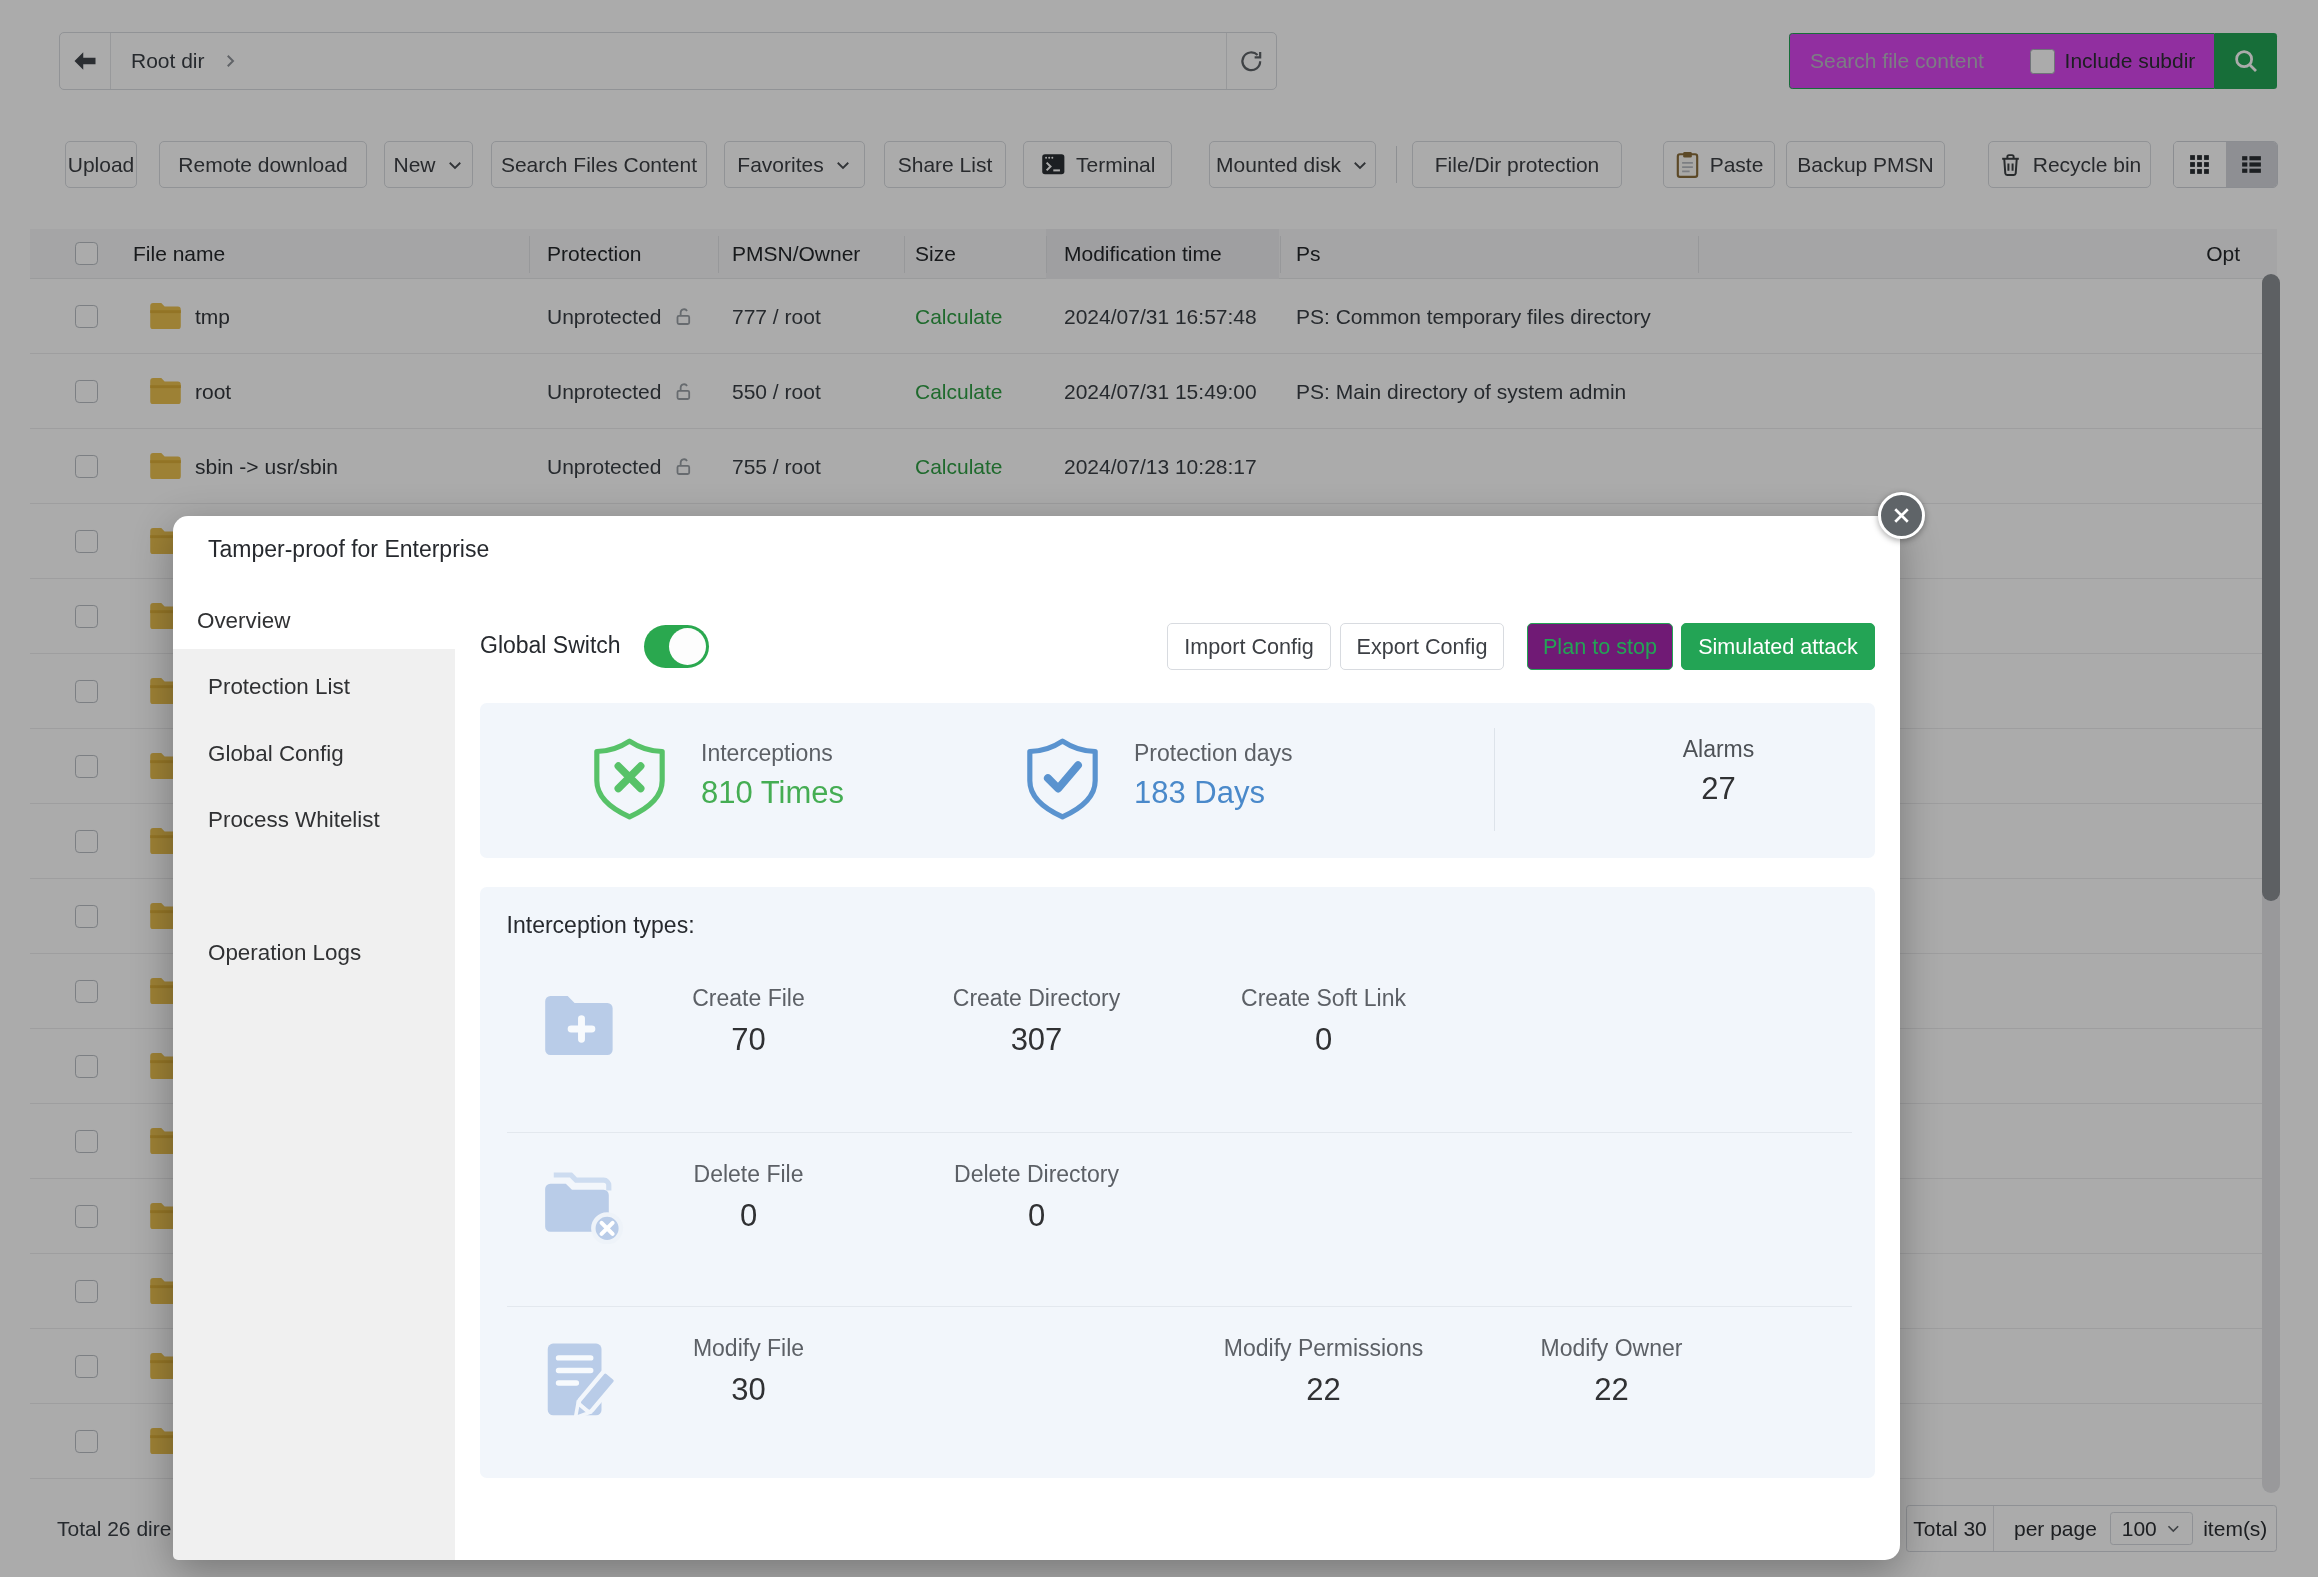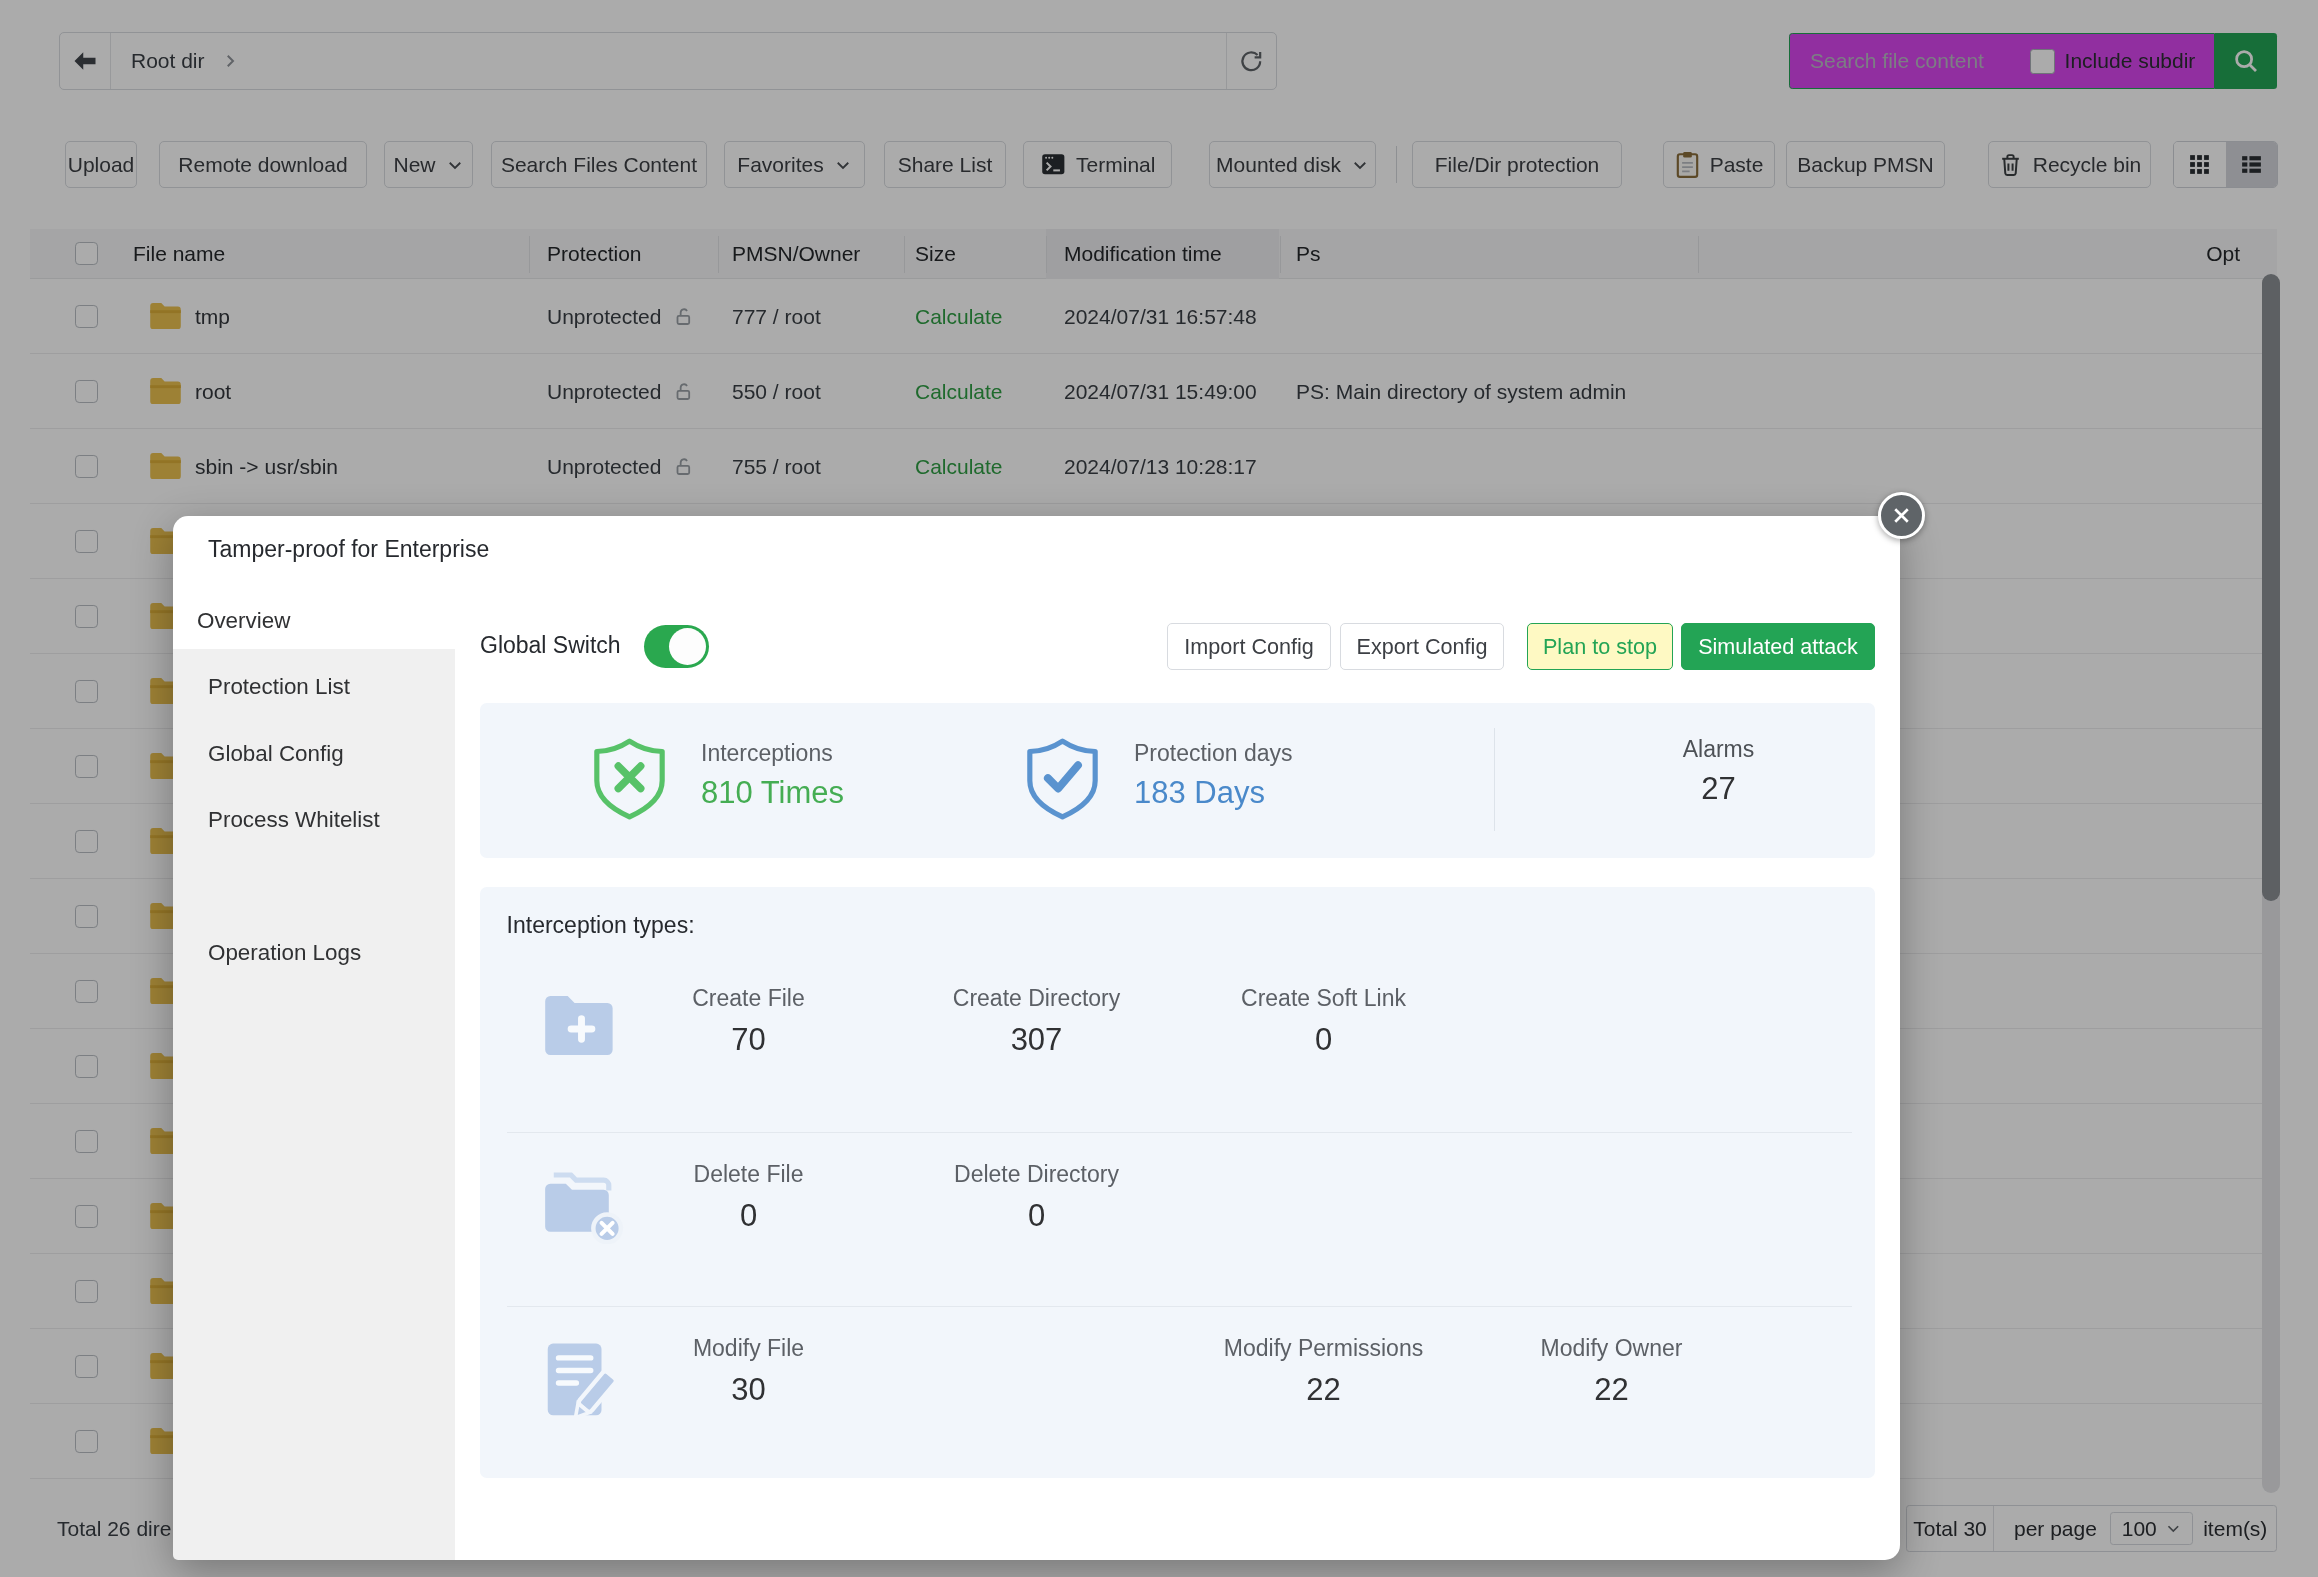--- a/index.html
+++ b/index.html
@@ -77,21 +77,21 @@
   .m-sidebar { position:absolute; left:0; top:77px; width:282px; height:967px; background:#f0f0f0; border-radius:0 0 0 5px; }
   .m-item { position:absolute; left:0; width:100%; height:56px; line-height:56px; padding-left:35px; font-size:22.4px; color:#303133; cursor:pointer; }
   .m-item.active { background:#ffffff; }
 
   .gs-label { position:absolute; left:307px; top:106px; height:47px; line-height:47px; font-size:23px; color:#26292e; }
   .toggle { position:absolute; left:471px; top:109px; width:65px; height:43px; border-radius:21.6px; background:#2aa84f; cursor:pointer; }
   .toggle .knob { position:absolute; right:3.3px; top:3.3px; width:37px; height:37px; border-radius:50%; background:#fdfdfd; }
 
   .mbtn { position:absolute; top:107px; height:47px; border-radius:5px; font-size:21.6px; display:flex; align-items:center; justify-content:center; cursor:pointer; white-space:nowrap; }
   .mbtn.plain { background:#fff; border:0.8px solid #d8dbe0; color:#3c3f44; }
-  .mbtn.outline-green { background:#fef9c3; border:0.8px solid #23a455; color:#23a455; }
+  .mbtn.outline-green { background:#701a75; border:0.8px solid #23a455; color:#23a455; }
   .mbtn.solid-green { background:#23a455; border:0.8px solid #23a455; color:#fff; }
 
   .stats-card { position:absolute; left:307px; top:187px; width:1395px; height:155px; background:#f2f6fb; border-radius:6.6px; }
   .stat-texts { position:absolute; top:37px; display:flex; flex-direction:column; }
   .stat-label { font-size:23px; color:#5c6066; }
   .stat-value { font-size:31px; margin-top:8.3px; }
   .stat-value.green { color:#45ad53; }
   .stat-value.blue { color:#4a89ca; }
   .stat-divider { position:absolute; left:1014px; top:25px; width:0.8px; height:103px; background:#dde3ea; }
   .alarms-block { position:absolute; left:1114px; top:33px; width:249px; text-align:center; }
@@ -291,20 +291,21 @@
         <span>
             <svg width="21.6" height="21.6" viewBox="0 0 24 24" fill="none" stroke="#9aa0a6" stroke-width="2">
               <rect x="5" y="11" width="13" height="9" rx="1.6"></rect>
               <path d="M8.5 11V7.5a3.8 3.8 0 0 1 7.1-1.9"></path>
             </svg>
           </span>
       </span>
       <span class="cell pmsn">777 / root</span>
       <span class="cell size">Calculate</span>
       <span class="cell mtime">2024/07/31 16:57:48</span>
+      <span class="cell ps">PS: Common temporary files directory</span>
     </div>
     <div class="trow">
       <span class="cb"></span>
       <span class="folder-icon">
         <svg width="35" height="32" viewBox="0 0 24 22">
             <path d="M1.5 4a2 2 0 0 1 2-2h5.6l2.3 2.5h9.1a2 2 0 0 1 2 2V18a2 2 0 0 1-2 2h-17a2 2 0 0 1-2-2Z" fill="#eac050"></path>
             <path d="M1.5 7h21v2h-21z" fill="#dcae38"></path>
           </svg>
       </span>
       <span class="cell name">root</span>

